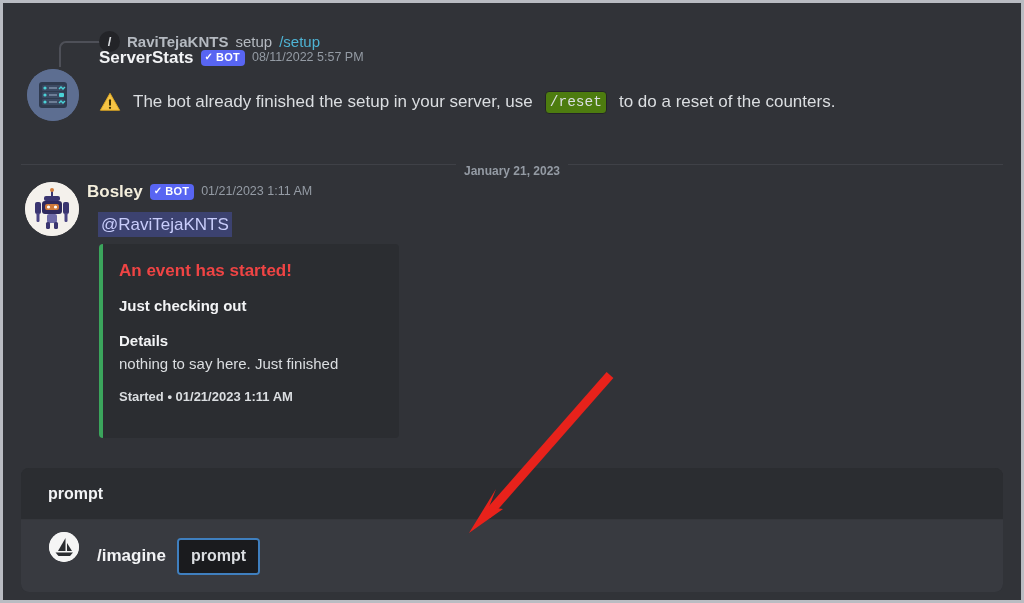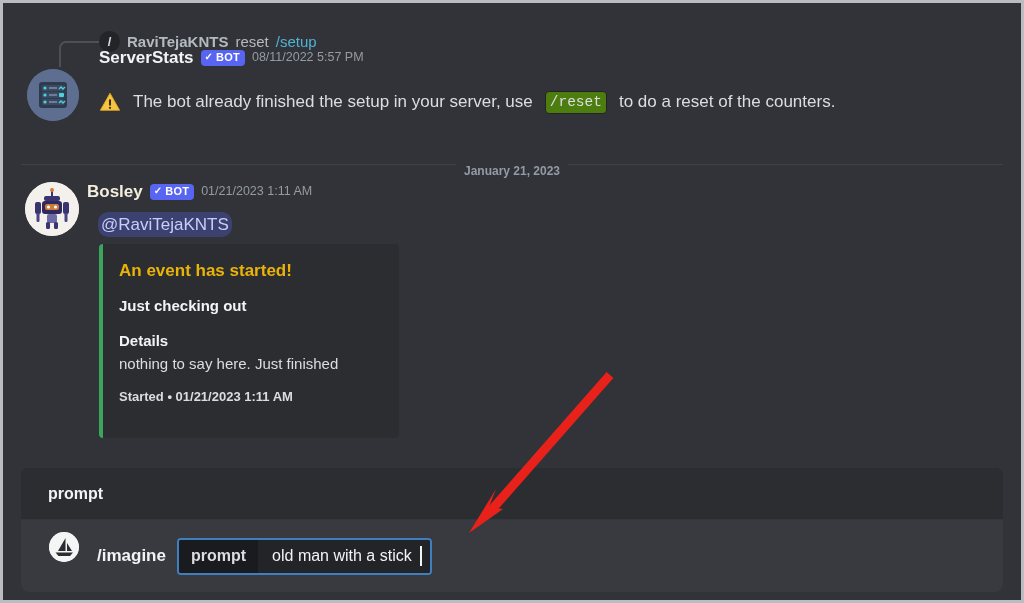--- a/index.html
+++ b/index.html
@@ -66,31 +66,31 @@
   .divider .rule{flex:1;height:1px;background:#3f4147;}
   .divider .label{
     color:#949ba4;font-size:12px;font-weight:700;padding:0 8px;
     white-space:nowrap;
   }
   .divider .rule.left{max-width:702px;}
 
   
   .mention{
     position:absolute;left:95px;top:209px;
-    background:#3c4270;color:#c9cdfb;border-radius:10px;
+    background:#3c4270;color:#c9cdfb;border-radius:0;
     padding:2px 3px;font-size:17px;font-weight:500;line-height:1.25;
   }
 
   
   .embed{
     position:absolute;left:96px;top:241px;width:300px;height:194px;
     background:#2b2d31;border-radius:4px;border-left:4px solid #3ba55c;
     box-sizing:border-box;padding:16px 16px 14px 16px;
   }
-  .embed .e-title{color:#eab308;font-size:17px;font-weight:700;line-height:1.25;margin:0 0 16px 0;}
+  .embed .e-title{color:#ef4444;font-size:17px;font-weight:700;line-height:1.25;margin:0 0 16px 0;}
   .embed .e-sub{color:#f2f3f5;font-size:15px;font-weight:700;line-height:1.25;margin:0 0 16px 0;}
   .embed .f-name{color:#f2f3f5;font-size:15px;font-weight:700;line-height:1.25;margin:0 0 3px 0;}
   .embed .f-val{color:#dbdee1;font-size:15px;font-weight:400;line-height:1.3;margin:0 0 16px 0;}
   .embed .e-footer{color:#dbdee1;font-size:13px;font-weight:600;line-height:1.2;}
 
   
   .composer{
     position:absolute;left:18px;right:18px;top:465px;bottom:8px;
     background:#2b2d31;border-radius:8px;overflow:hidden;
   }
@@ -126,21 +126,21 @@
 </head>
 <body>
 
 <div id="shot">
   <div class="chat">
 
     <div class="reply-spine"></div>
     <div class="cmd-used">
       <span class="slash-badge">/</span>
       <span class="who">RaviTejaKNTS</span>
-      <span class="used">reset</span>
+      <span class="used">setup</span>
       <span class="cmdname">/setup</span>
     </div>
 
     <div class="avatar av-stats">
       <svg viewBox="0 0 52 52" width="52" height="52" aria-hidden="true">
         <circle cx="26" cy="26" r="26" fill="#5d6e91"></circle>
         <rect x="12" y="13" width="28" height="26" rx="3" fill="#2f3a4f"></rect>
         <rect x="15" y="16" width="22" height="6" rx="1.5" fill="#3b4a63"></rect>
         <rect x="15" y="23" width="22" height="6" rx="1.5" fill="#3b4a63"></rect>
         <rect x="15" y="30" width="22" height="6" rx="1.5" fill="#3b4a63"></rect>
@@ -222,24 +222,20 @@
     </div>
 
     <div class="composer">
       <div class="hint-row">
         <span class="h-key">prompt</span>
       </div>
       <div class="input-row">
         <span class="slash-cmd">/imagine</span>
         <span class="cmd-field">
           <span class="chip">prompt</span>
-          <span class="val">
-              <span>old man with a stick</span>
-              <span class="caret"></span>
-            </span>
         </span>
       </div>
     </div>
 
     <div class="avatar av-mj">
       <svg viewBox="0 0 30 30" width="30" height="30" aria-hidden="true">
         <circle cx="15" cy="15" r="15" fill="#f5f5f5"></circle>
         <path d="M16.5 6 L16.5 19 L9 19 Z" fill="#2b2d31"></path>
         <path d="M18 11 L23 19 L18 19 Z" fill="#2b2d31"></path>
         <path d="M6.5 20.5 L24 20.5 L21 24 L9.5 24 Z" fill="#2b2d31"></path>

